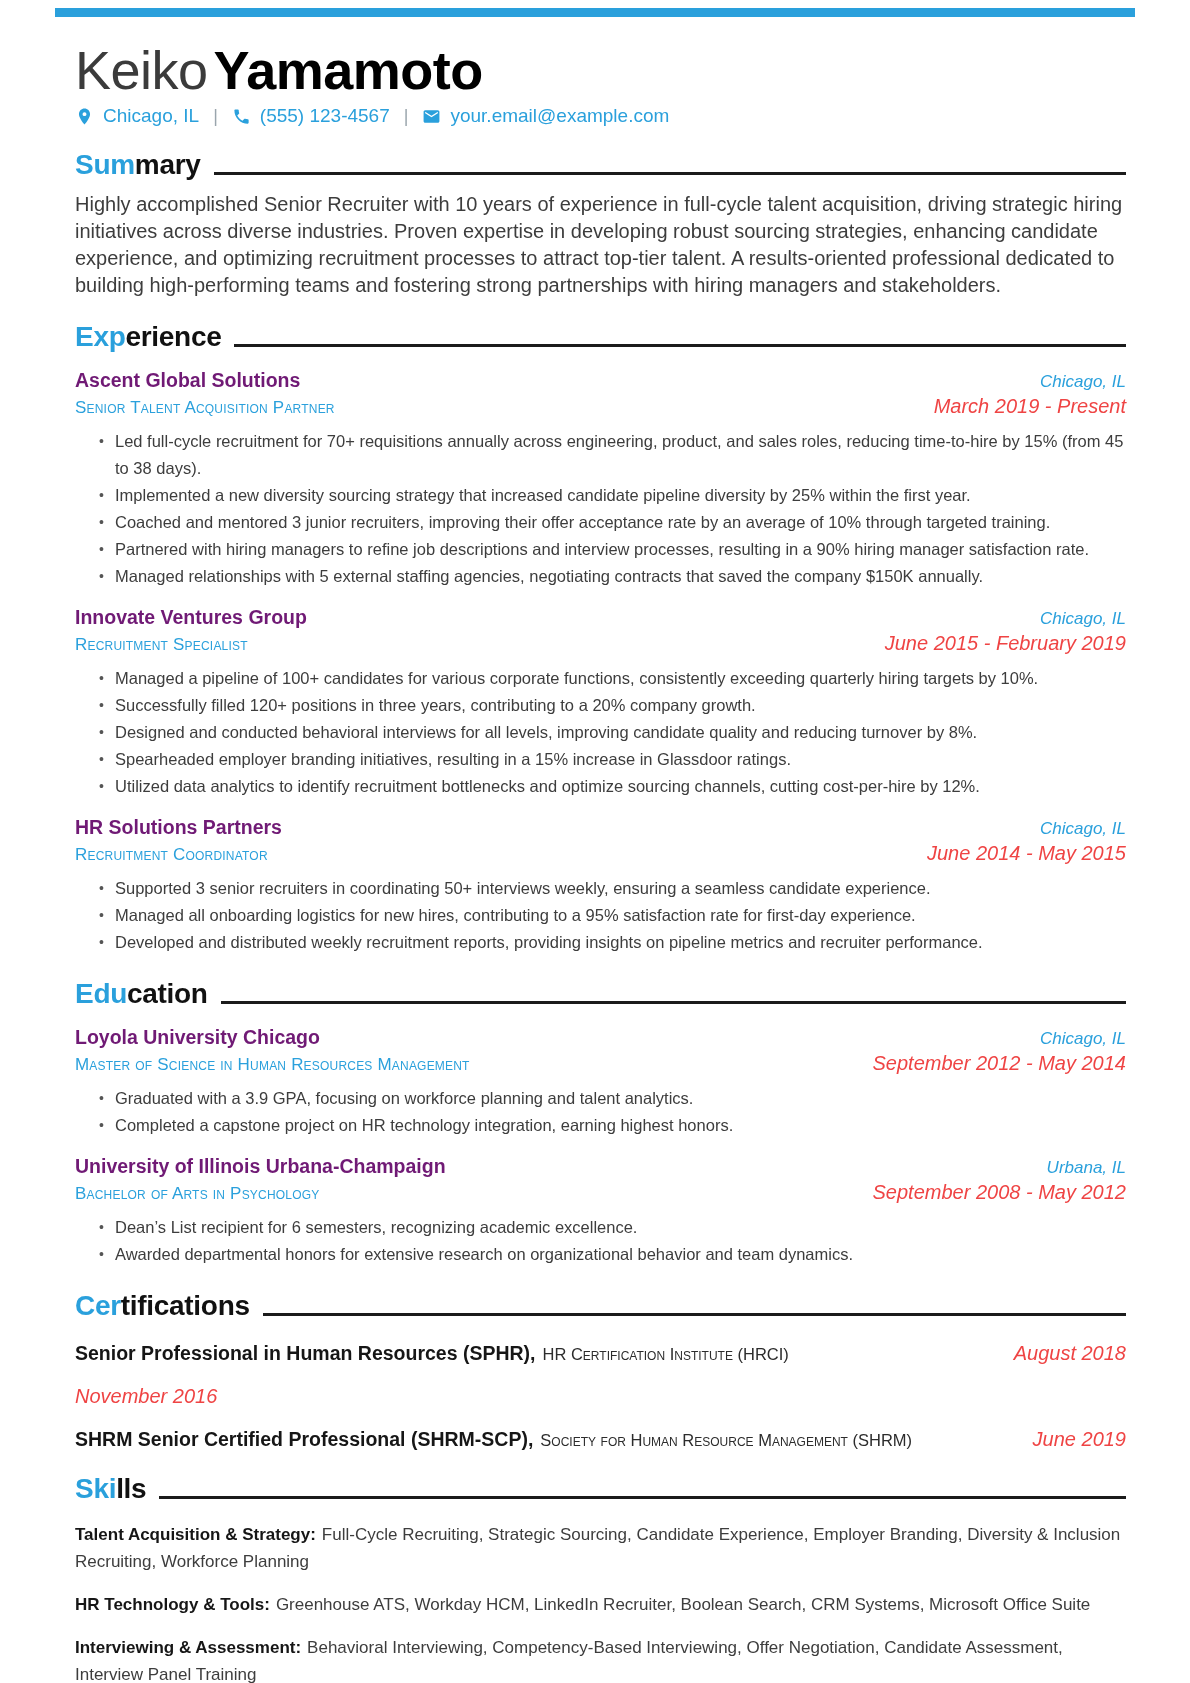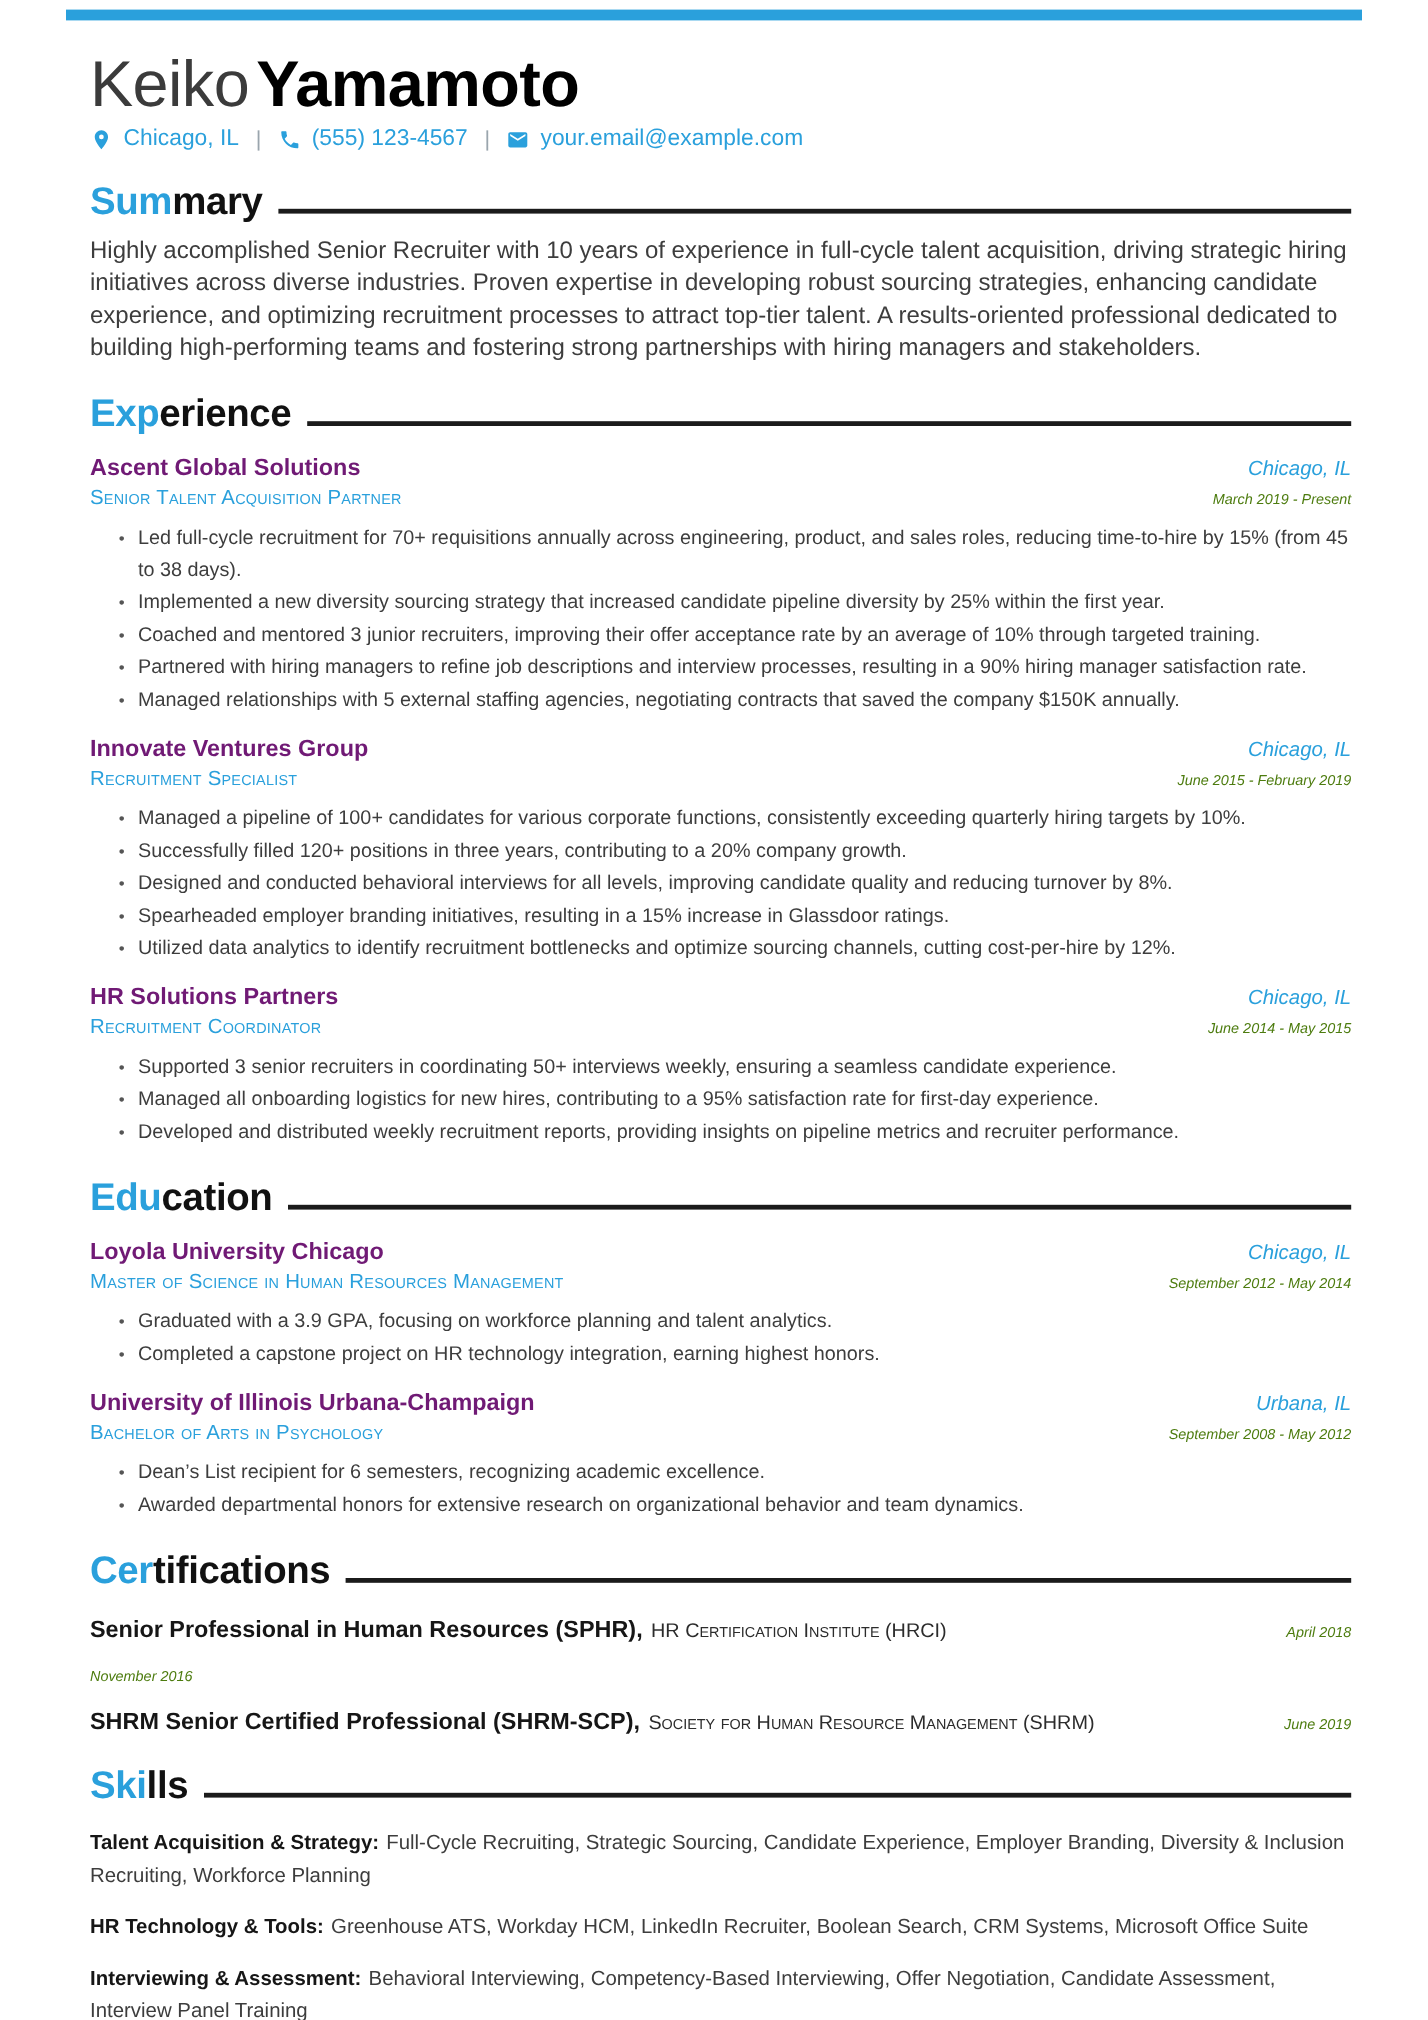--- a/index.html
+++ b/index.html
@@ -42,21 +42,21 @@
   .contact .c-item { display: inline-flex; align-items: center; gap: 9px; }
   .contact .icon { display: inline-flex; width: 19px; height: 19px; }
   .contact .icon svg { width: 19px; height: 19px; fill: #2aa0dc; }
   .contact .sep { color: #9aa5ad; font-size: 18px; }
 
   
   h2.sec-h {
     display: flex;
     align-items: center;
     margin: 22px 0 10px 0;
-    font-size: 32px;
+    font-size: 28px;
     font-weight: 700;
     color: #111;
     letter-spacing: -0.3px;
   }
   h2.sec-h .acc { color: #2aa0dc; }
   h2.sec-h .rule {
     flex: 1;
     height: 3.5px;
     background: #1b1b1b;
     margin-left: 13px;
@@ -88,23 +88,23 @@
     color: #2aa0dc;
   }
   .e-row2 { margin-top: 3px; }
   .role {
     font-size: 17px;
     font-variant: small-caps;
     letter-spacing: 0.2px;
     color: #2aa0dc;
   }
   .dates {
-    font-size: 12px;
+    font-size: 20px;
     font-style: italic;
-    color: #4d7c0f;
+    color: #ef4444;
     white-space: nowrap;
   }
   ul.bullets {
     list-style: none;
     margin: 10px 0 0 0;
     padding: 0 0 0 24px;
   }
   ul.bullets li {
     position: relative;
     padding-left: 16px;
@@ -305,21 +305,21 @@
     <h2 class="sec-h">
         <span class="acc">Cer</span>
         <span>tifications</span>
         <span class="rule"></span>
       </h2>
 
     <div class="cert-row">
       <div class="cert-left">
         <span class="cert-name">Senior Professional in Human Resources (SPHR)</span><span class="cert-sep">,</span><span class="cert-issuer">HR Certification Institute (HRCI)</span>
       </div>
-      <span class="dates">April 2018</span>
+      <span class="dates">August 2018</span>
     </div>
 
     <div class="cert-row">
       <span class="dates">November 2016</span>
     </div>
 
     <div class="cert-row">
       <div class="cert-left">
         <span class="cert-name">SHRM Senior Certified Professional (SHRM-SCP)</span><span class="cert-sep">,</span><span class="cert-issuer">Society for Human Resource Management (SHRM)</span>
       </div>

